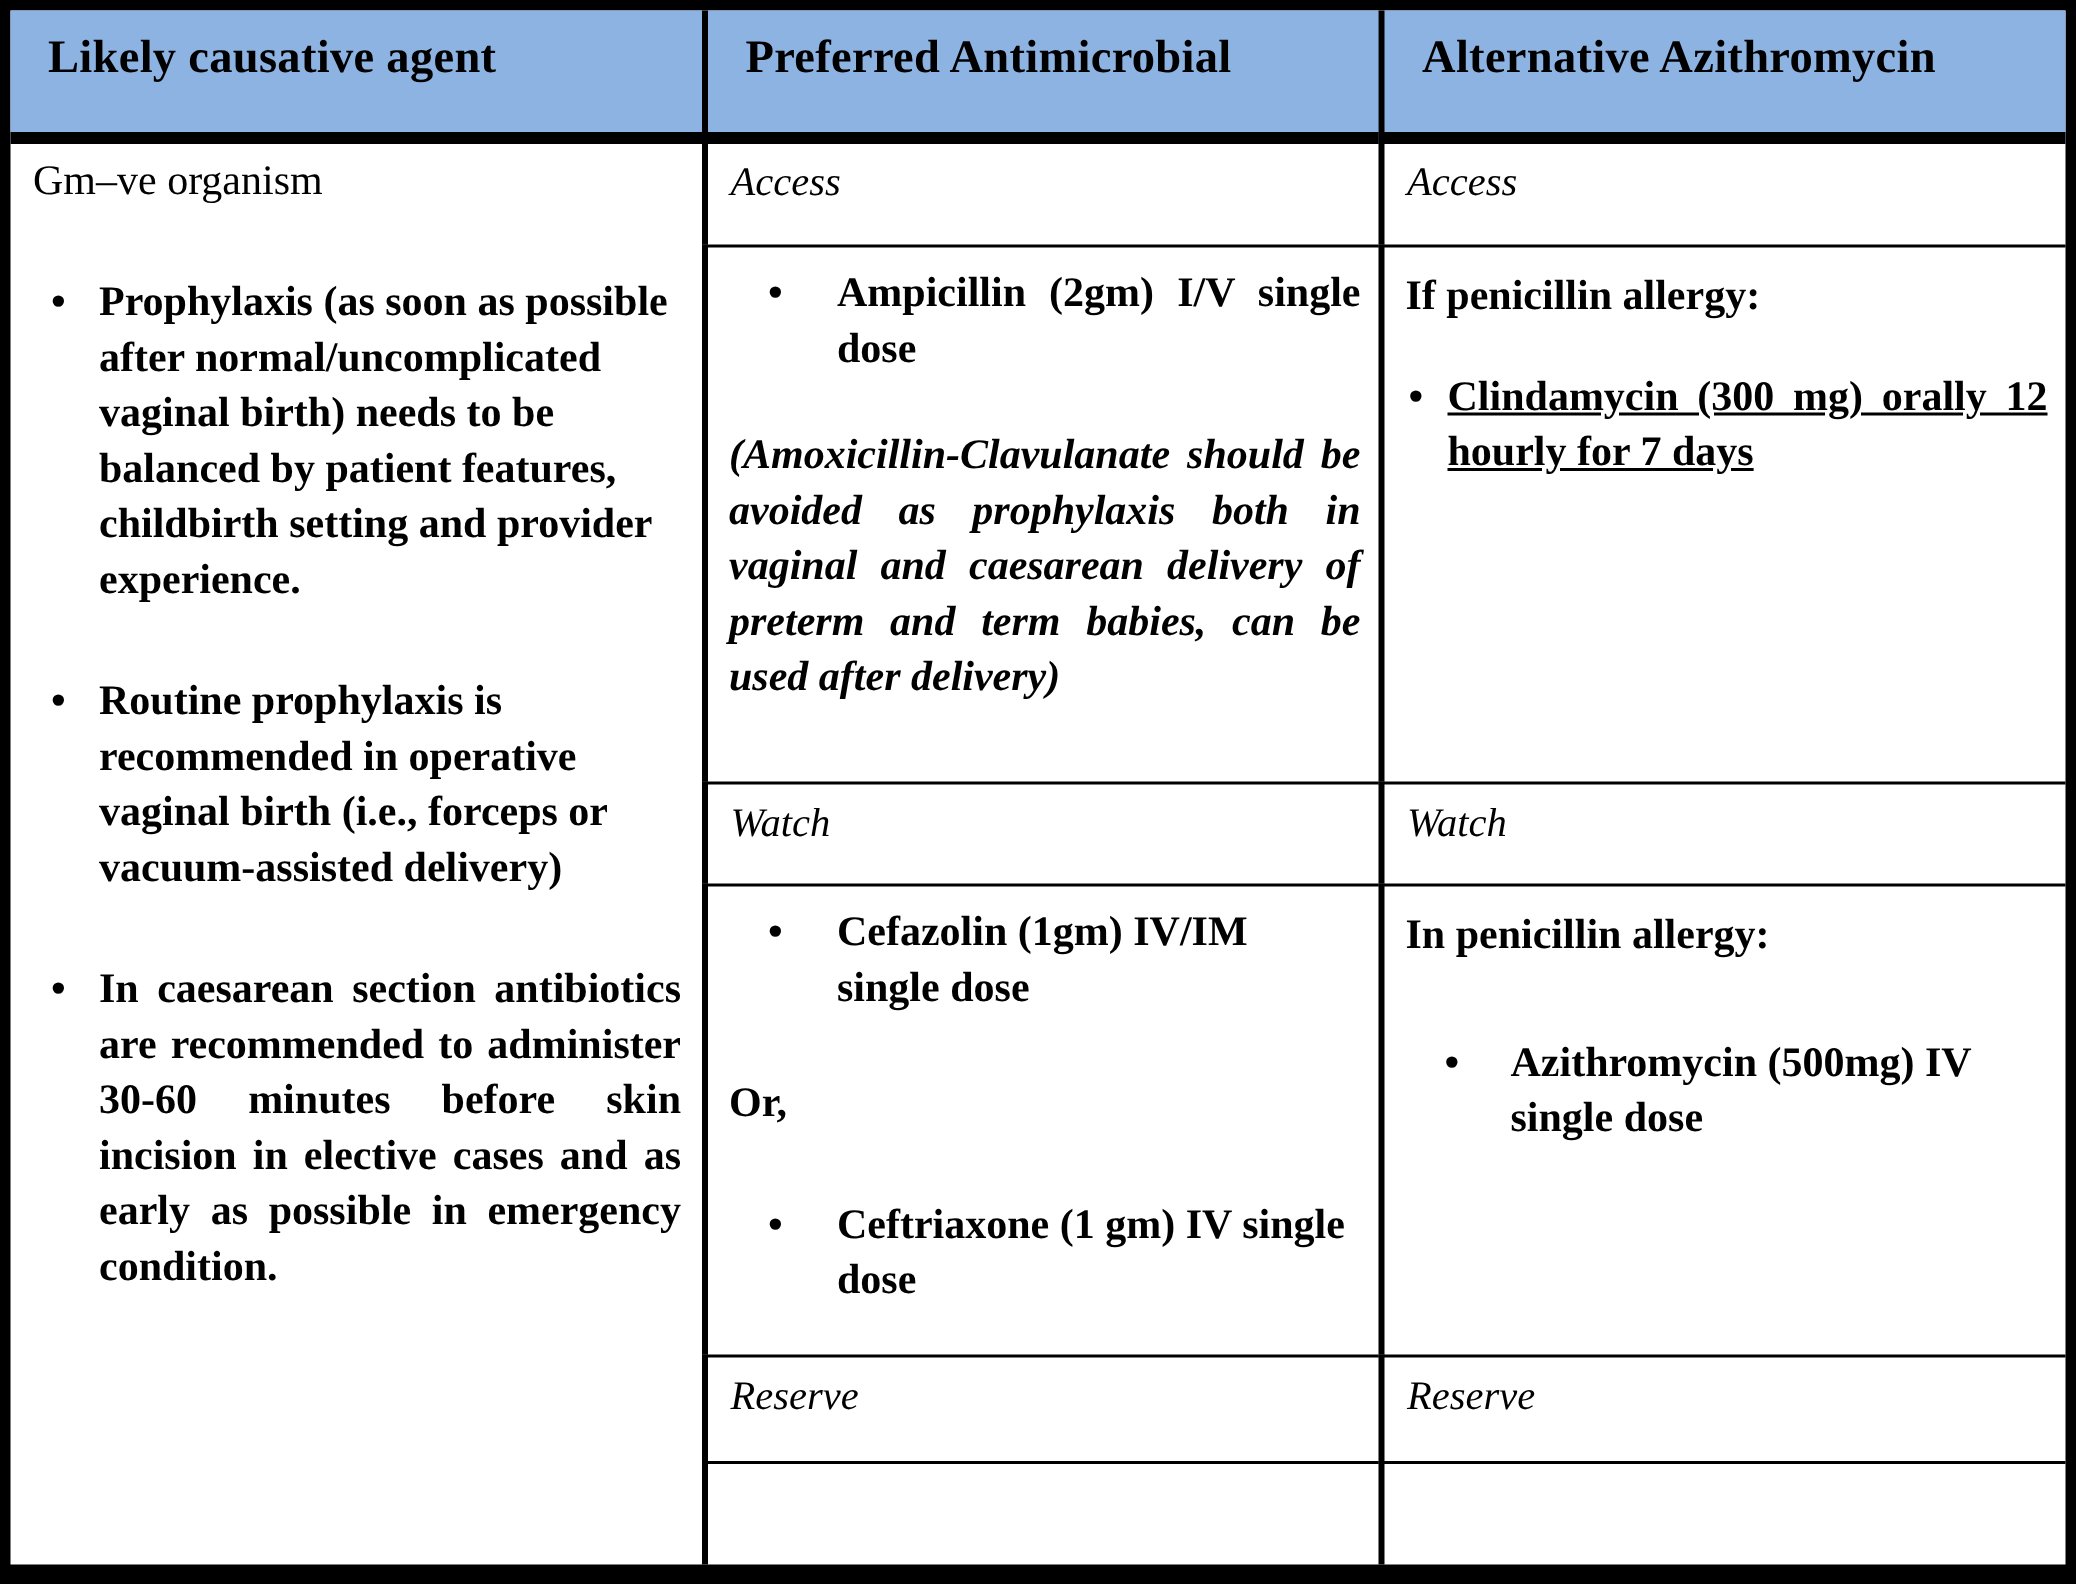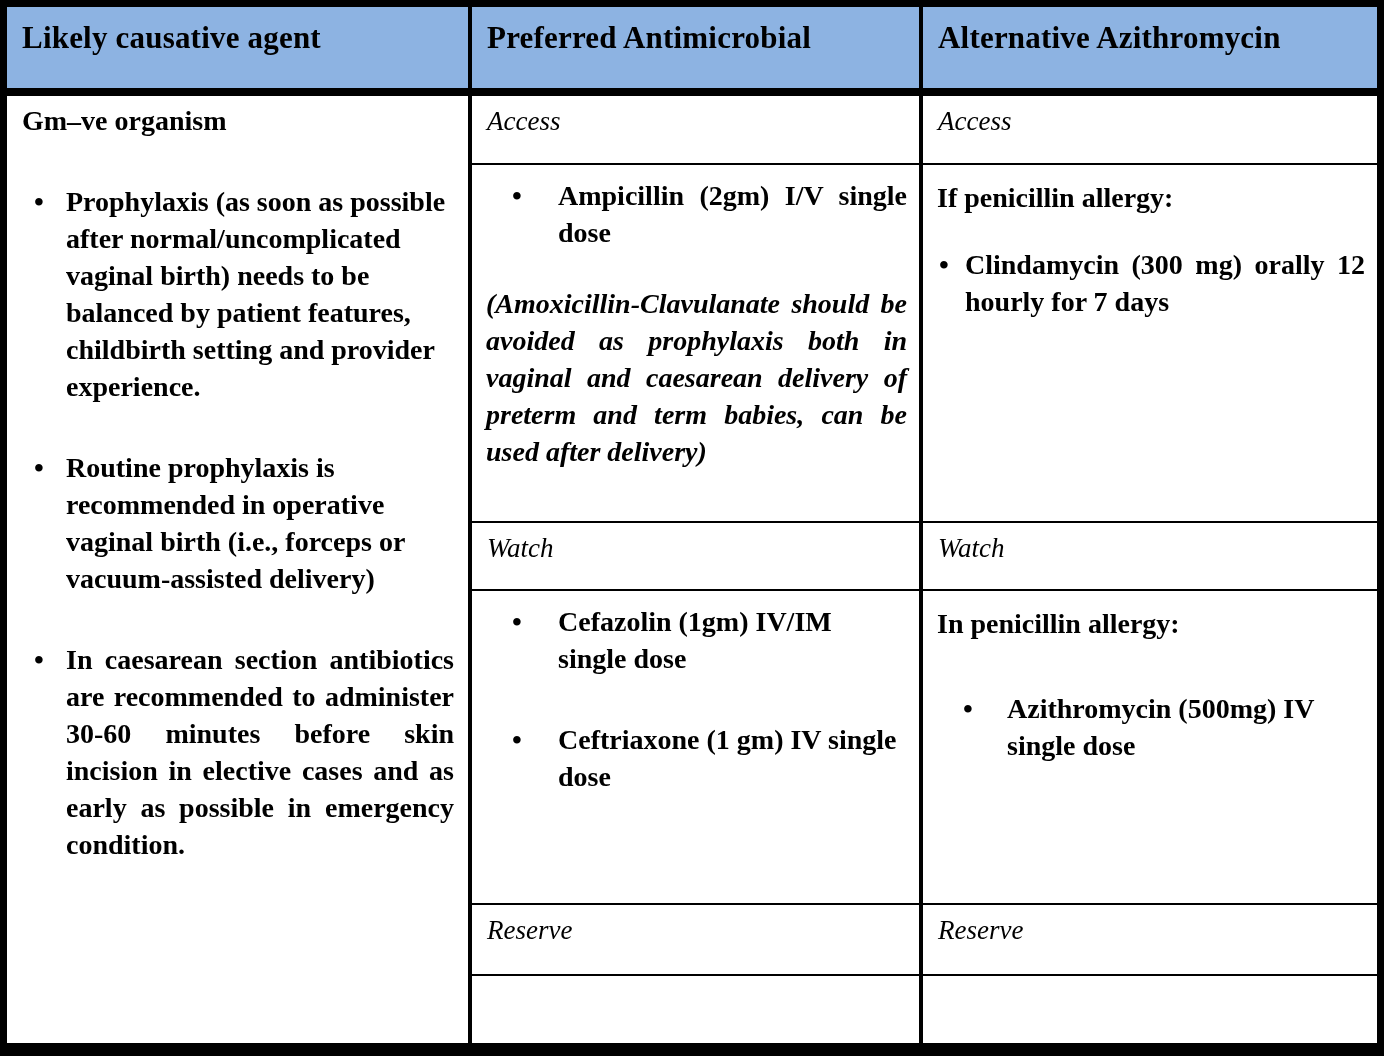--- a/index.html
+++ b/index.html
@@ -14,43 +14,43 @@
     grid-template-rows:89px 67px 358px 68px 314px 71px 1fr;
     background:#fff;
   }
   .cell{box-sizing:border-box;overflow:hidden;}
   .vline{border-left:4px solid #000;}
   .hline{border-top:2px solid #000;}
   .hdr{
     background:var(--header-bg,#8DB3E2);
     border-bottom:8px solid #000;
     font-weight:bold;font-size:31px;
-    padding:13px 10px 0 15px;
+    padding:13px 10px 0 25px;
     letter-spacing:0.2px;
   }
   .label-cell{font-style:italic;font-size:27px;padding:10px 10px 0 15px;}
   .content{padding:12px 12px 0 14px;font-weight:bold;font-size:28px;line-height:37px;}
   .left-cell{grid-column:1;grid-row:2/8;padding:6px 10px 0 15px;font-size:28px;line-height:37px;}
-  .norm{margin:0;font-weight:bold;}
+  .norm{margin:0;font-weight:normal;}
   .ital{margin:0;font-weight:normal;font-style:italic;}
   .bullet{display:flex;margin:0;}
   .bullet .dot{flex:0 0 auto;}
   .left-cell .bullet{margin-top:44px;font-weight:bold;}
   .left-cell .dot{width:32px;margin-left:12px;}
   .left-cell .bt{width:388px;}
   .just{text-align:justify;}
   .mid-bullet .dot{width:46px;margin-left:26px;}
   .mid-bullet .bt{flex:1 1 auto;}
   .note{margin:34px 0 0 0;font-style:italic;}
   .or-line{margin:40px 0 0 0;}
   .b2{margin-top:44px;}
   .alt-head{margin:2px 0 0 0;}
   .tight-bullet{margin-top:30px;}
   .tight-bullet .dot{width:26px;margin-left:2px;}
-  .tight-bullet .bt{flex:1 1 auto;}
+  .tight-bullet .bt{flex:1 1 auto;text-decoration:underline;}
   .watch-bullet{margin-top:48px;}
   .watch-bullet .dot{width:44px;margin-left:26px;}
   .watch-bullet .bt{flex:1 1 auto;padding-right:6px;}
 </style>
 </head>
 <body>
 
 <div class="tbl">
 
   <div class="cell hdr">
@@ -106,20 +106,21 @@
   </div>
   <div class="cell label-cell vline hline">
     <span>Watch</span>
   </div>
 
   <div class="cell content vline hline">
     <div class="bullet mid-bullet">
       <span class="dot">•</span>
       <div class="bt">Cefazolin (1gm) IV/IM single dose</div>
     </div>
+    <p class="or-line">Or,</p>
     <div class="bullet mid-bullet b2">
       <span class="dot">•</span>
       <div class="bt">Ceftriaxone (1 gm) IV single dose</div>
     </div>
   </div>
   <div class="cell content vline hline">
     <p class="alt-head">In penicillin allergy:</p>
     <div class="bullet watch-bullet">
       <span class="dot">•</span>
       <div class="bt">Azithromycin (500mg) IV single dose</div>

